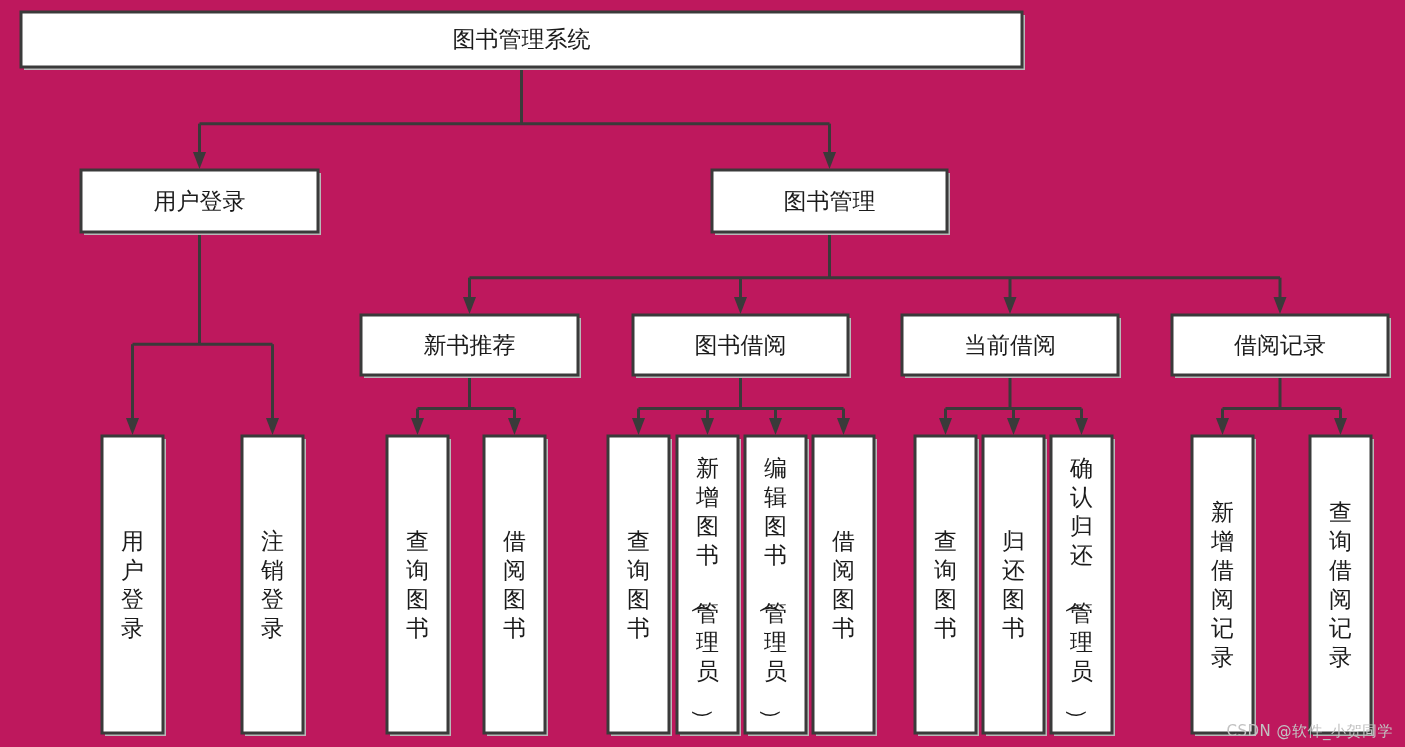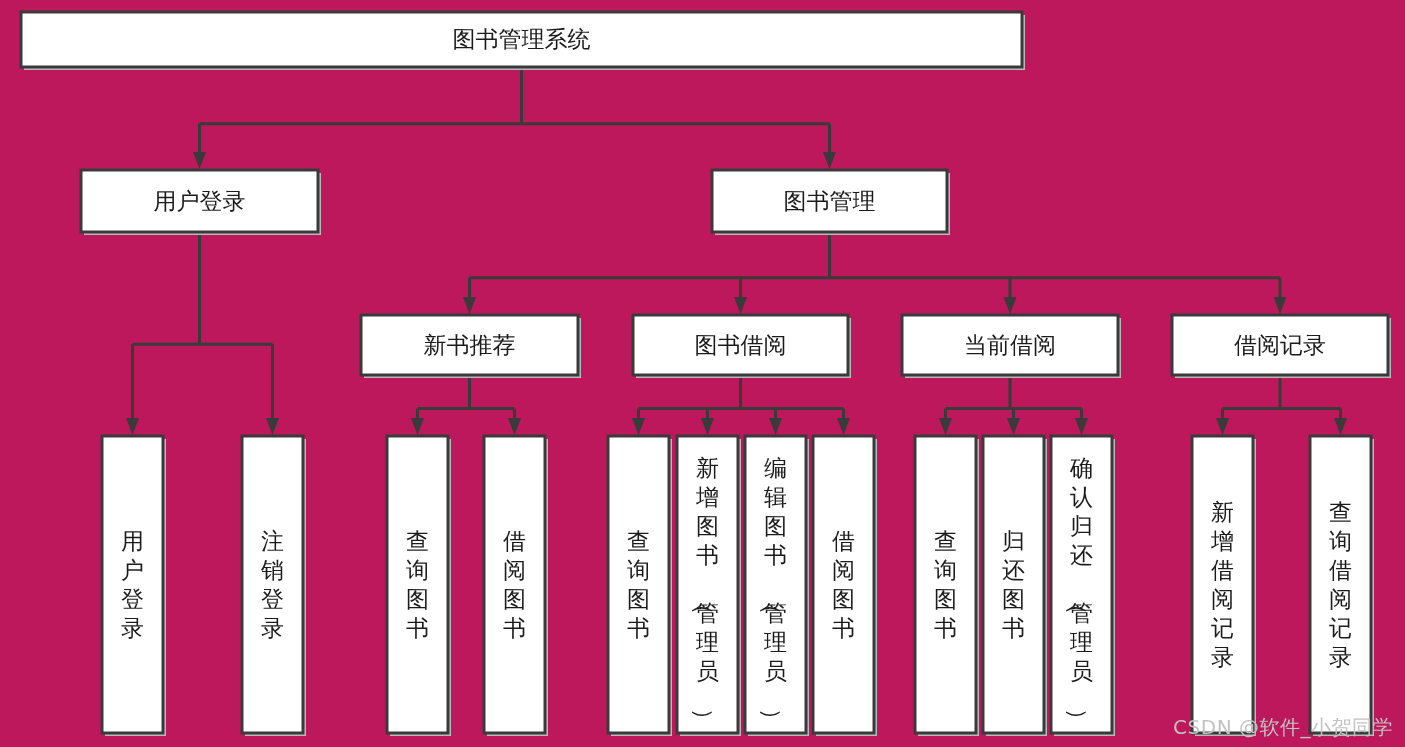--- a/index.html
+++ b/index.html
@@ -57,21 +57,21 @@
     font-family: "DejaVu Sans", "Liberation Sans", sans-serif;
     font-size: 23px;
     fill: #1b1b1b;
     text-anchor: middle;
   }
   .watermark {
     position: absolute;
     right: 12px;
     bottom: 6px;
     font-family: "DejaVu Sans", "Liberation Sans", sans-serif;
-    font-size: 20px;
+    font-size: 15px;
     color: #c2c2c2;
     white-space: nowrap;
     letter-spacing: 0.5px;
     user-select: none;
     margin-left: 12px;
   }
 </style>
 </head>
 <body>
 

